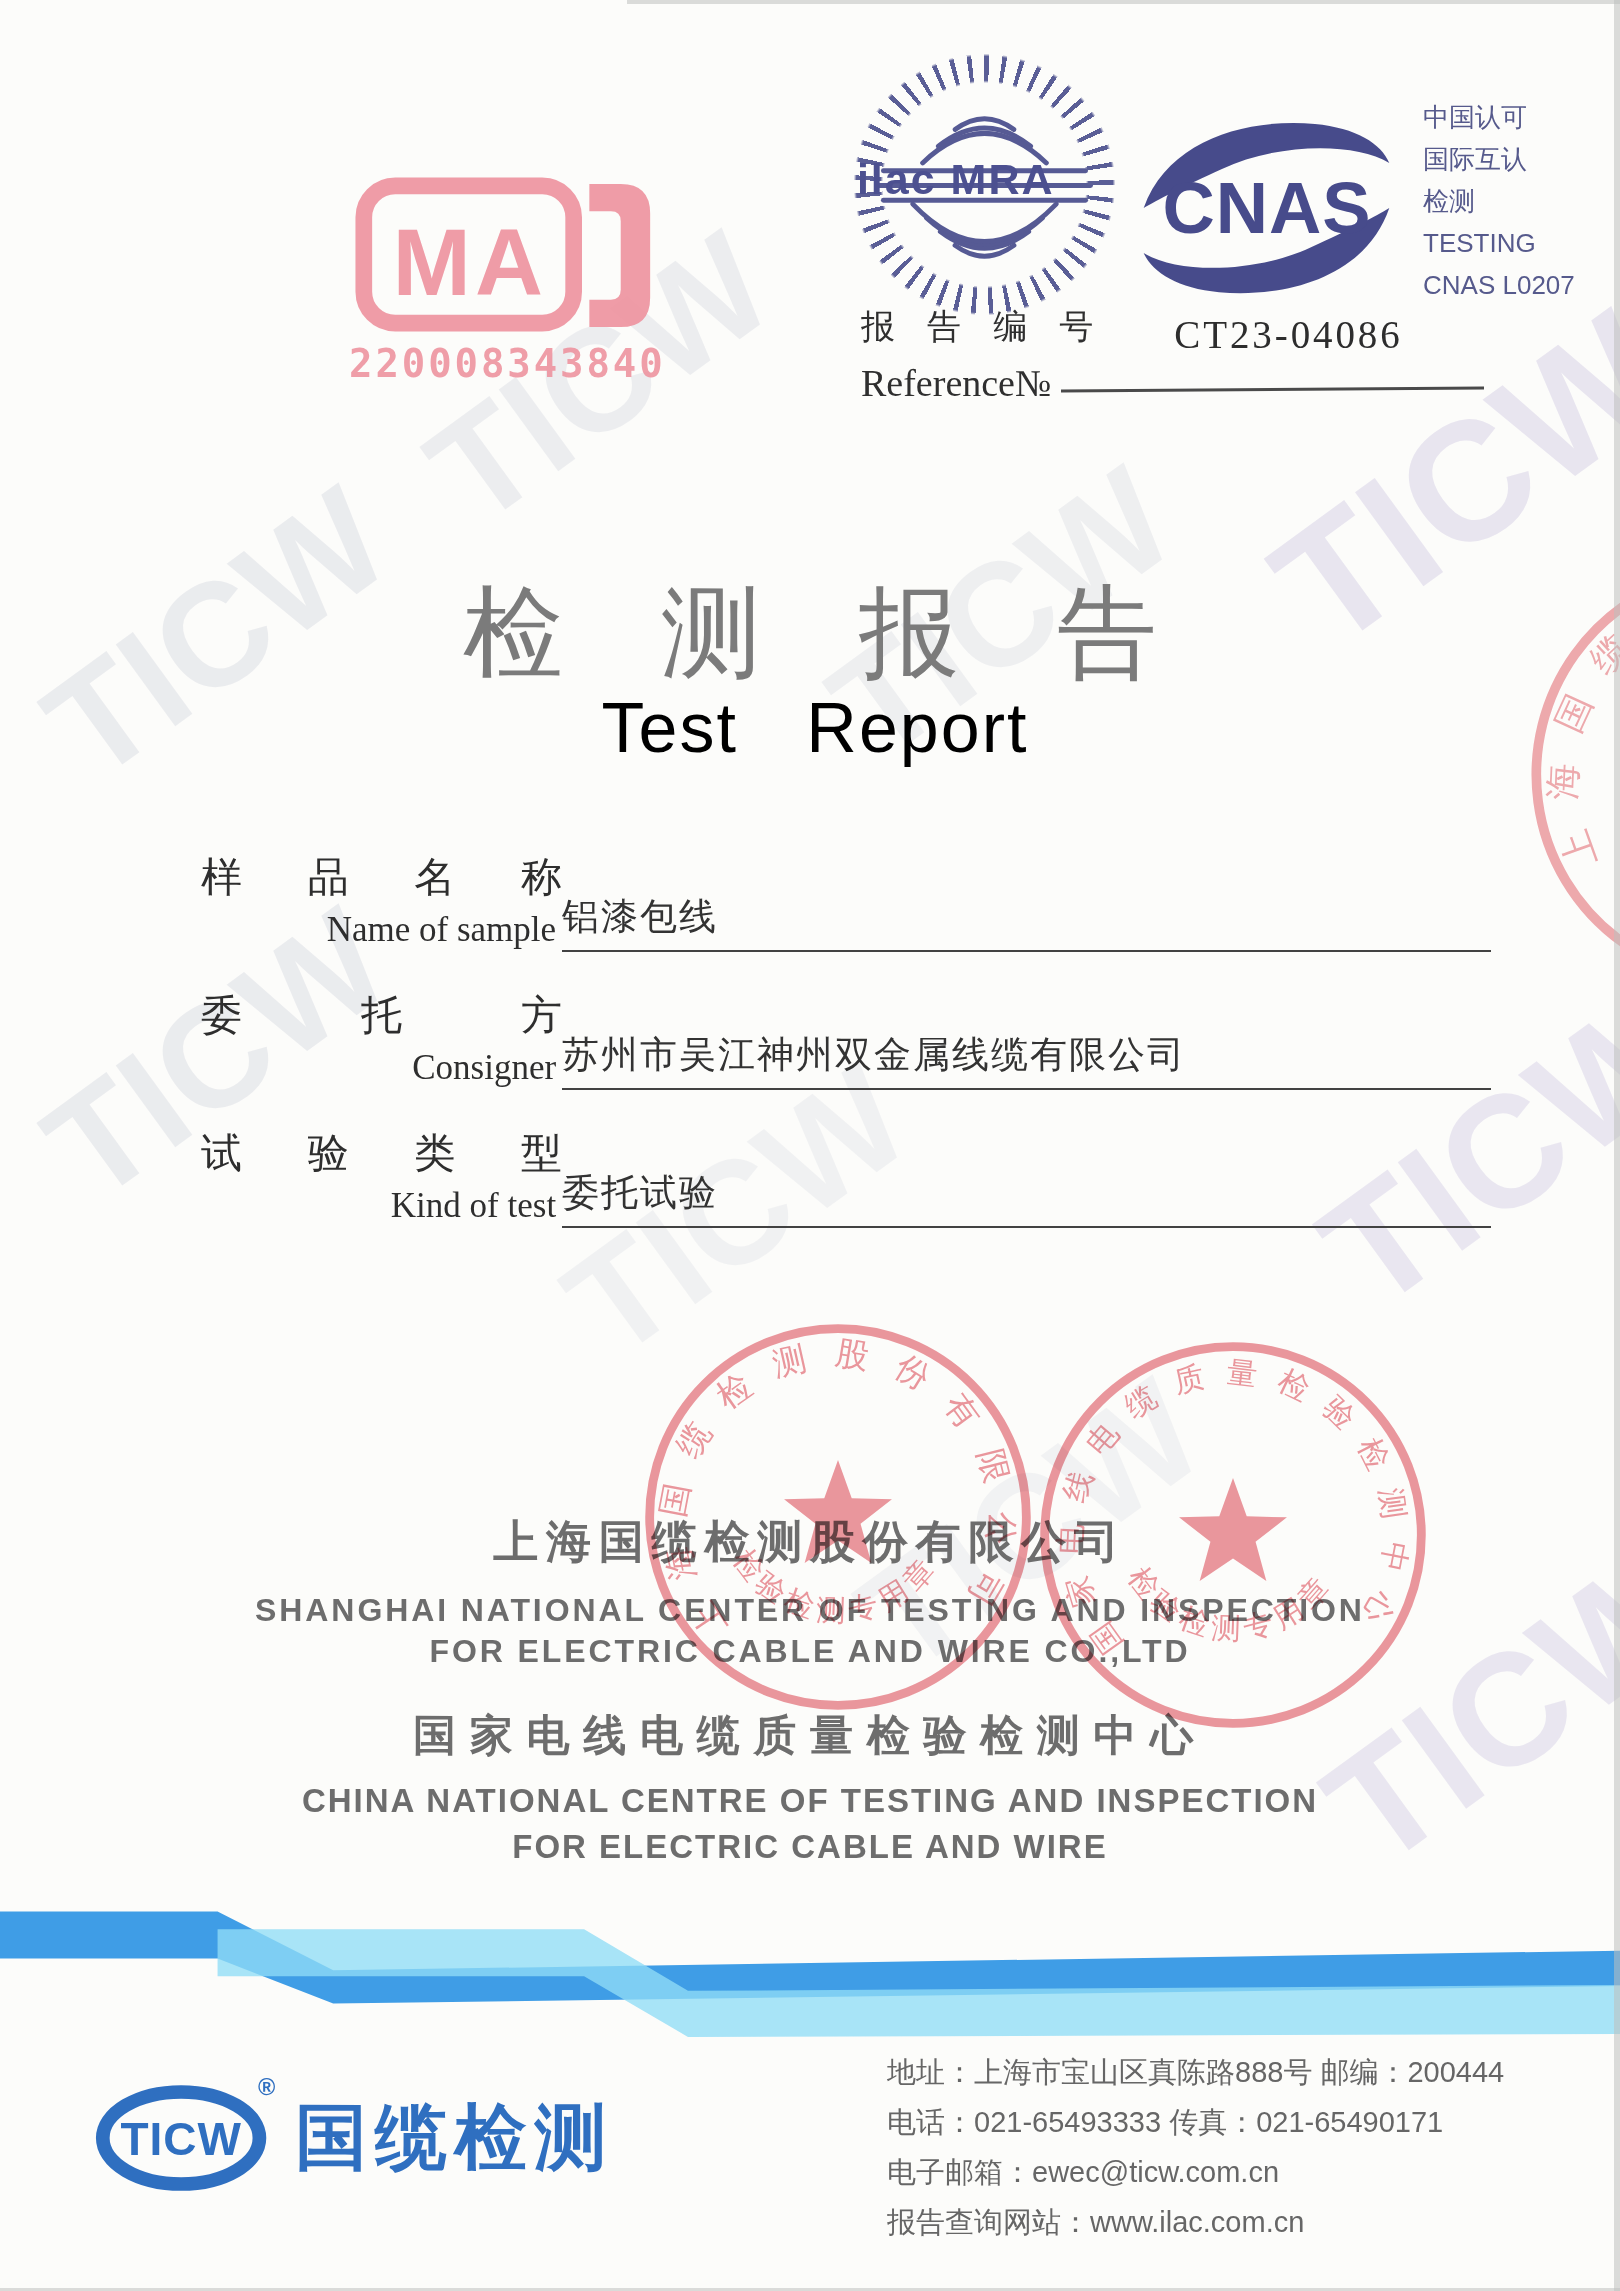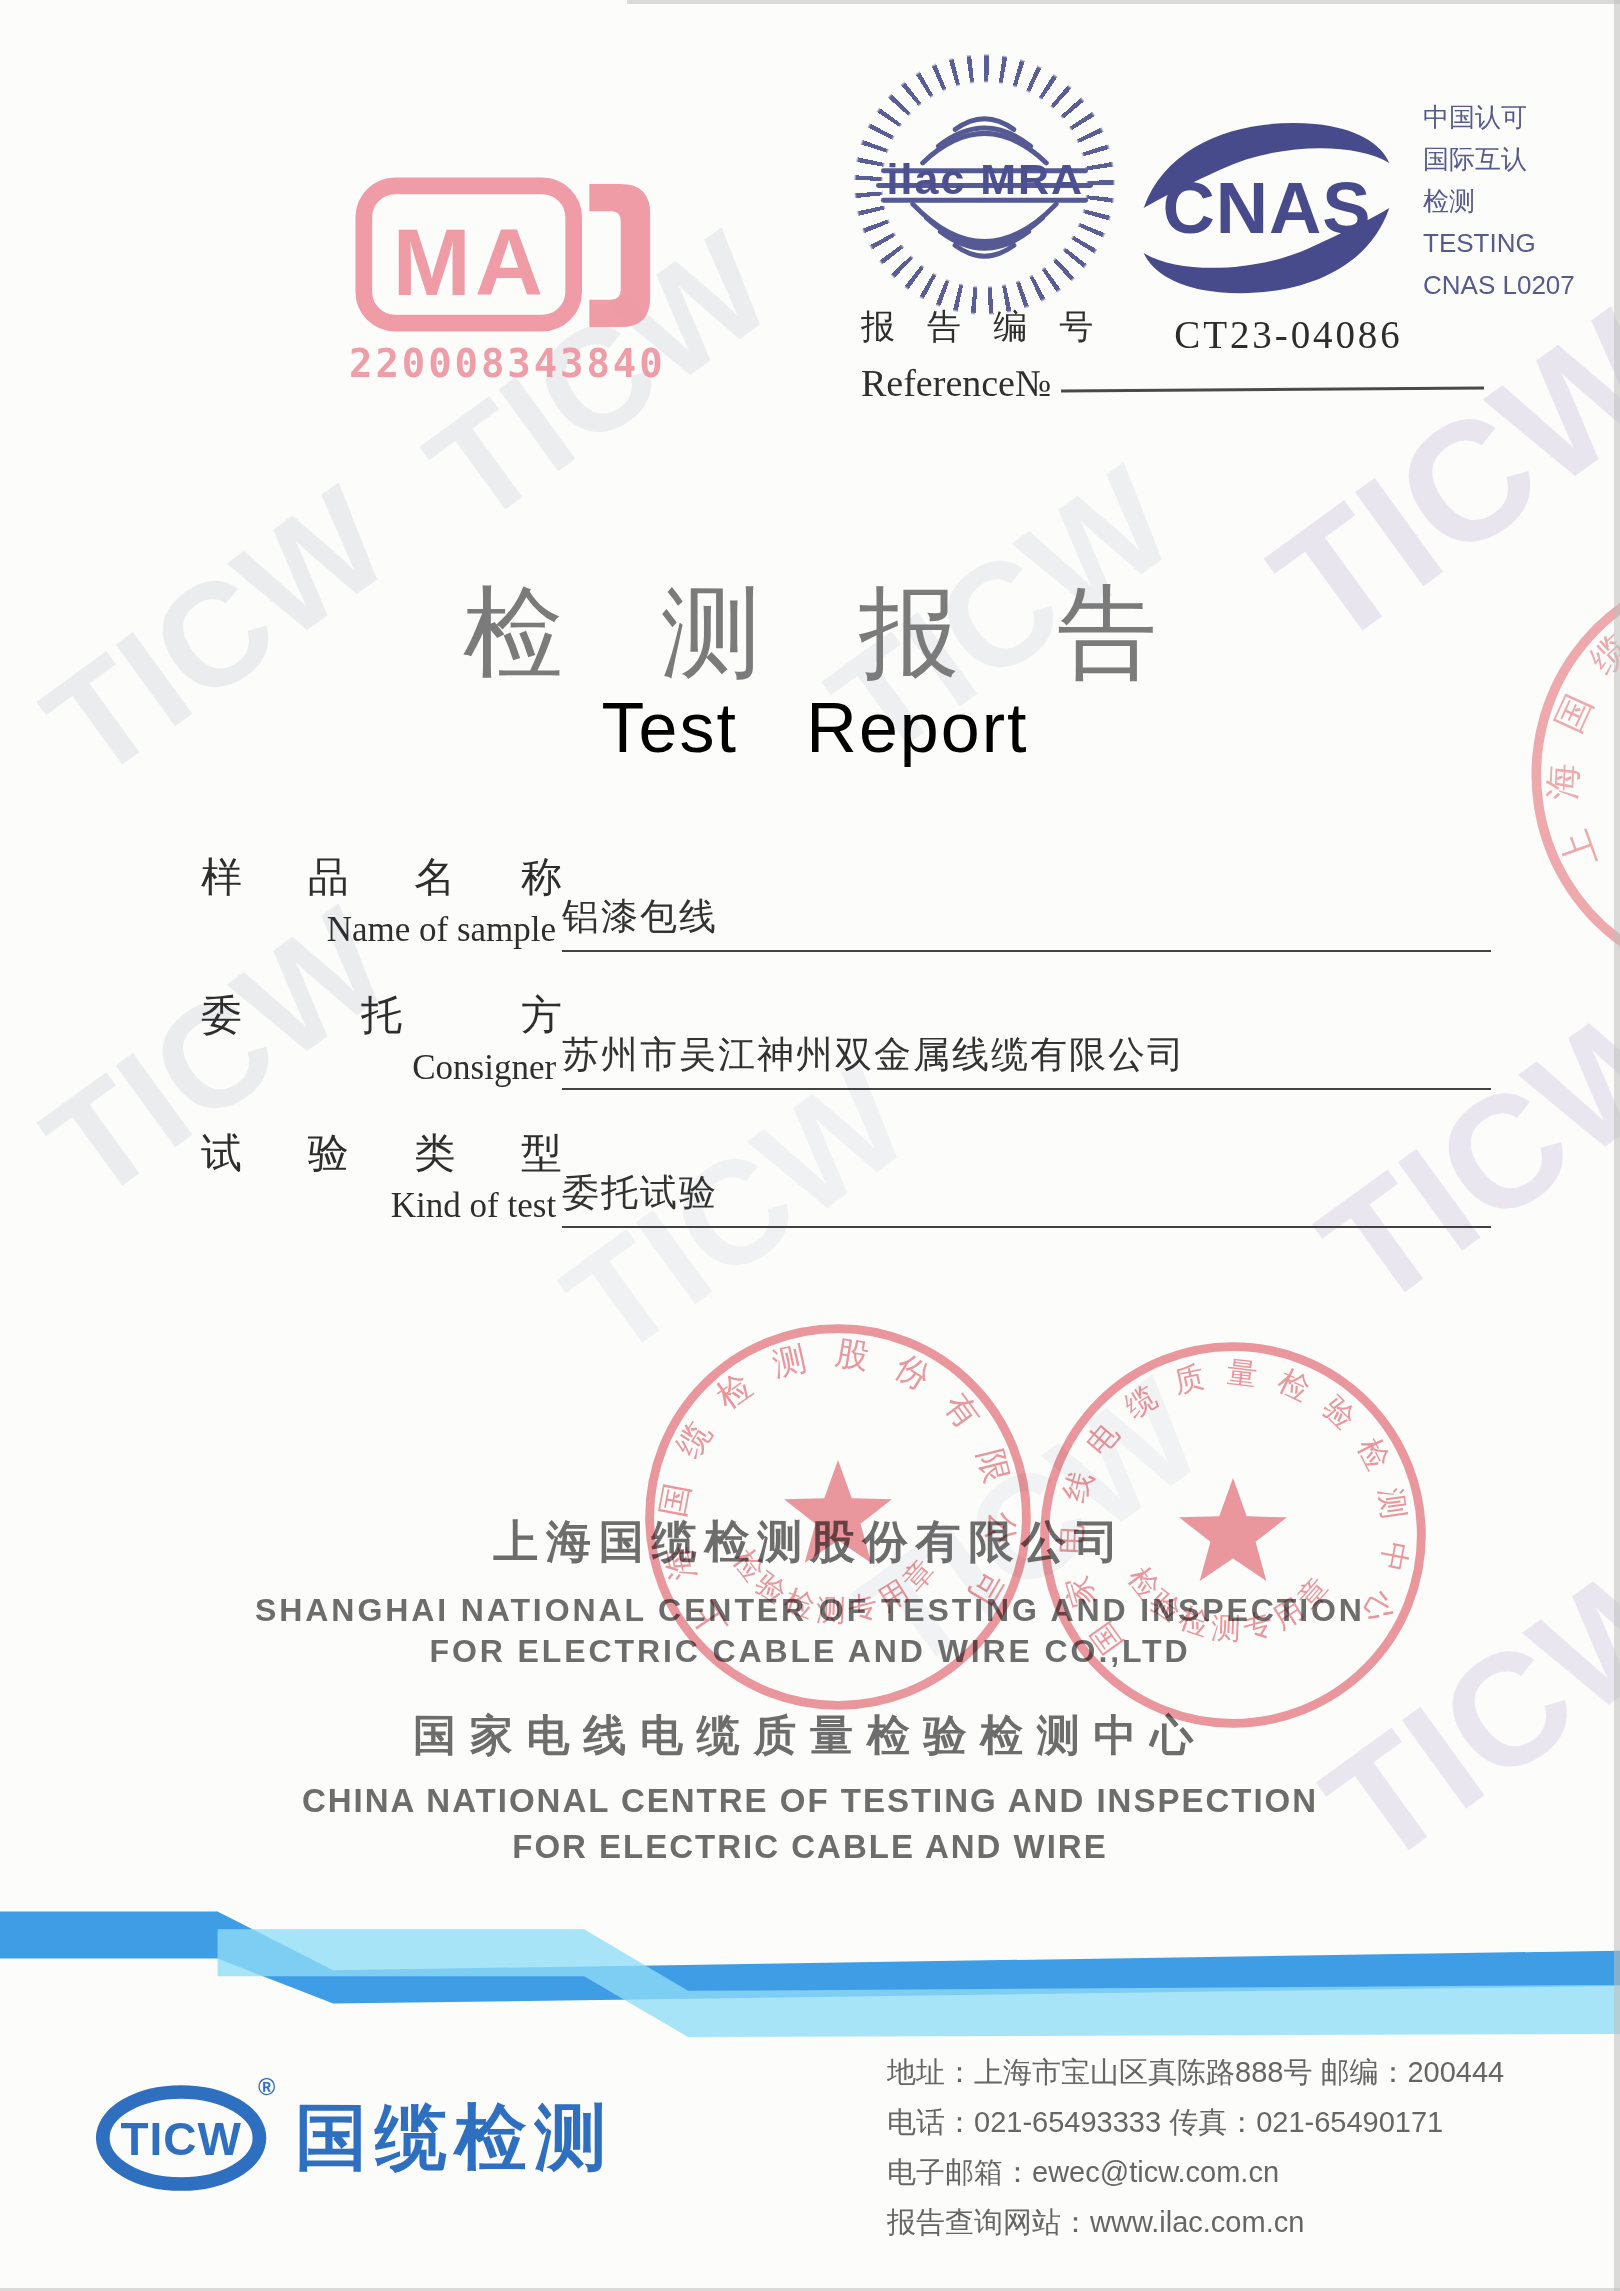--- a/index.html
+++ b/index.html
@@ -10,21 +10,21 @@
       font-family:"Liberation Sans",sans-serif;pointer-events:none;white-space:nowrap;}
   
   .cma{position:absolute;left:349px;top:176px;width:314px;text-align:center;}
   .cma-number{margin-top:2px;font-size:39px;letter-spacing:2.9px;color:#ee94a0;font-weight:bold;
               font-family:"DejaVu Sans Mono","Liberation Mono",monospace;opacity:.9;}
   .ilac{position:absolute;left:851px;top:51px;width:267px;height:267px;}
   .ilac .ticks{position:absolute;inset:0;border-radius:50%;
       background:repeating-conic-gradient(#5a5e96 0deg 2.1deg,transparent 2.1deg 8deg);
       -webkit-mask:radial-gradient(circle closest-side,transparent 76%,#000 78%,#000 96%,transparent 98%);
       mask:radial-gradient(circle closest-side,transparent 76%,#000 78%,#000 96%,transparent 98%);}
-  .ilac-label{position:absolute;left:5.9px;top:104px;width:257px;text-align:center;
+  .ilac-label{position:absolute;left:5.9px;top:104px;width:257px;
       font-size:43px;font-weight:bold;color:#4c5090;letter-spacing:2px;}
   .cnas{position:absolute;left:1129px;top:110px;}
   .acc{position:absolute;left:1423px;top:96px;font-size:26px;line-height:42px;color:#565a8c;font-weight:500;}
   
   .refblock{position:absolute;left:861px;top:304px;font-family:"Liberation Serif","DejaVu Serif",serif;color:#2f2f2f;}
   .ref-cn{font-size:34px;letter-spacing:11.8px;}
   .ref-en{font-size:38px;margin-top:11px;}
   .ref-line{position:absolute;left:1061px;top:388px;width:423px;height:2.9px;background:#4a4a4a;transform:rotate(-.4deg);}
   .ref-value{position:absolute;left:1127px;top:312px;width:323px;text-align:center;font-size:39px;letter-spacing:2.9px;
       color:#2d2d2d;font-family:"Liberation Serif","DejaVu Serif",serif;}

